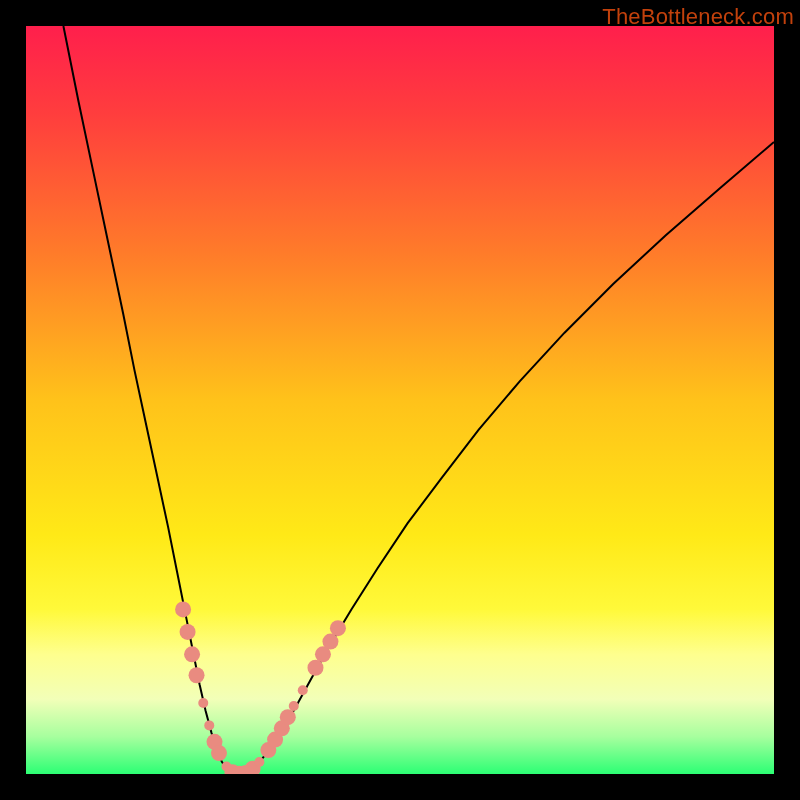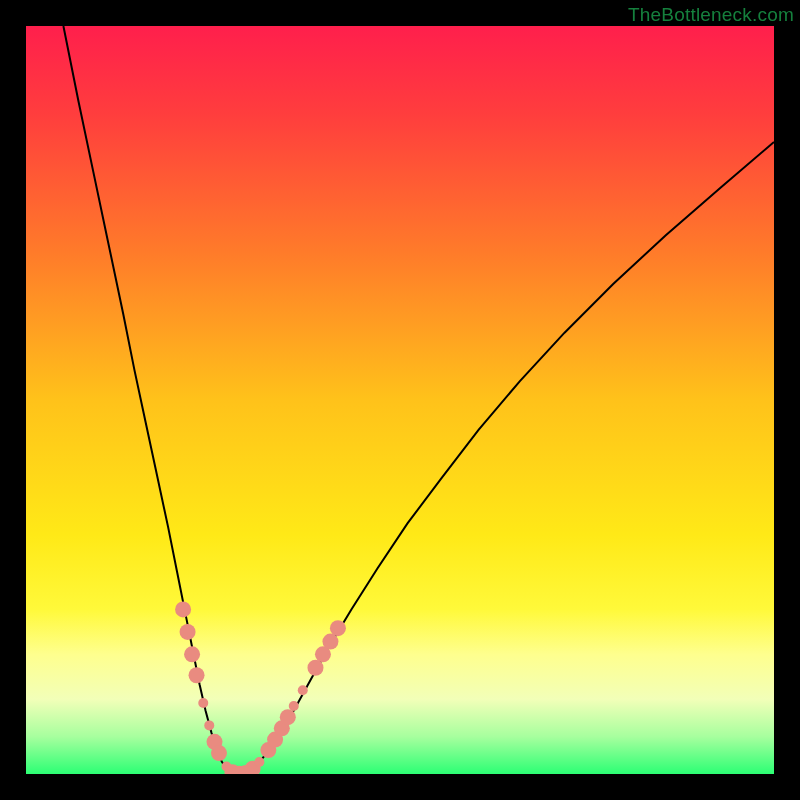--- a/index.html
+++ b/index.html
@@ -23,22 +23,22 @@
     position: absolute;
     left: 0;
     top: 0;
     width: 748px;
     height: 748px;
   }
   .watermark {
     position: absolute;
     top: 4px;
     right: 6px;
-    color: #15803d;
-    font-size: 19px;
+    color: #c2410c;
+    font-size: 22px;
     font-weight: 500;
     letter-spacing: 0.2px;
     user-select: none;
   }
 </style>
 </head>
 <body>
 
 <div class="frame">
   <svg class="plot" viewBox="0 0 748 748" preserveAspectRatio="none">

